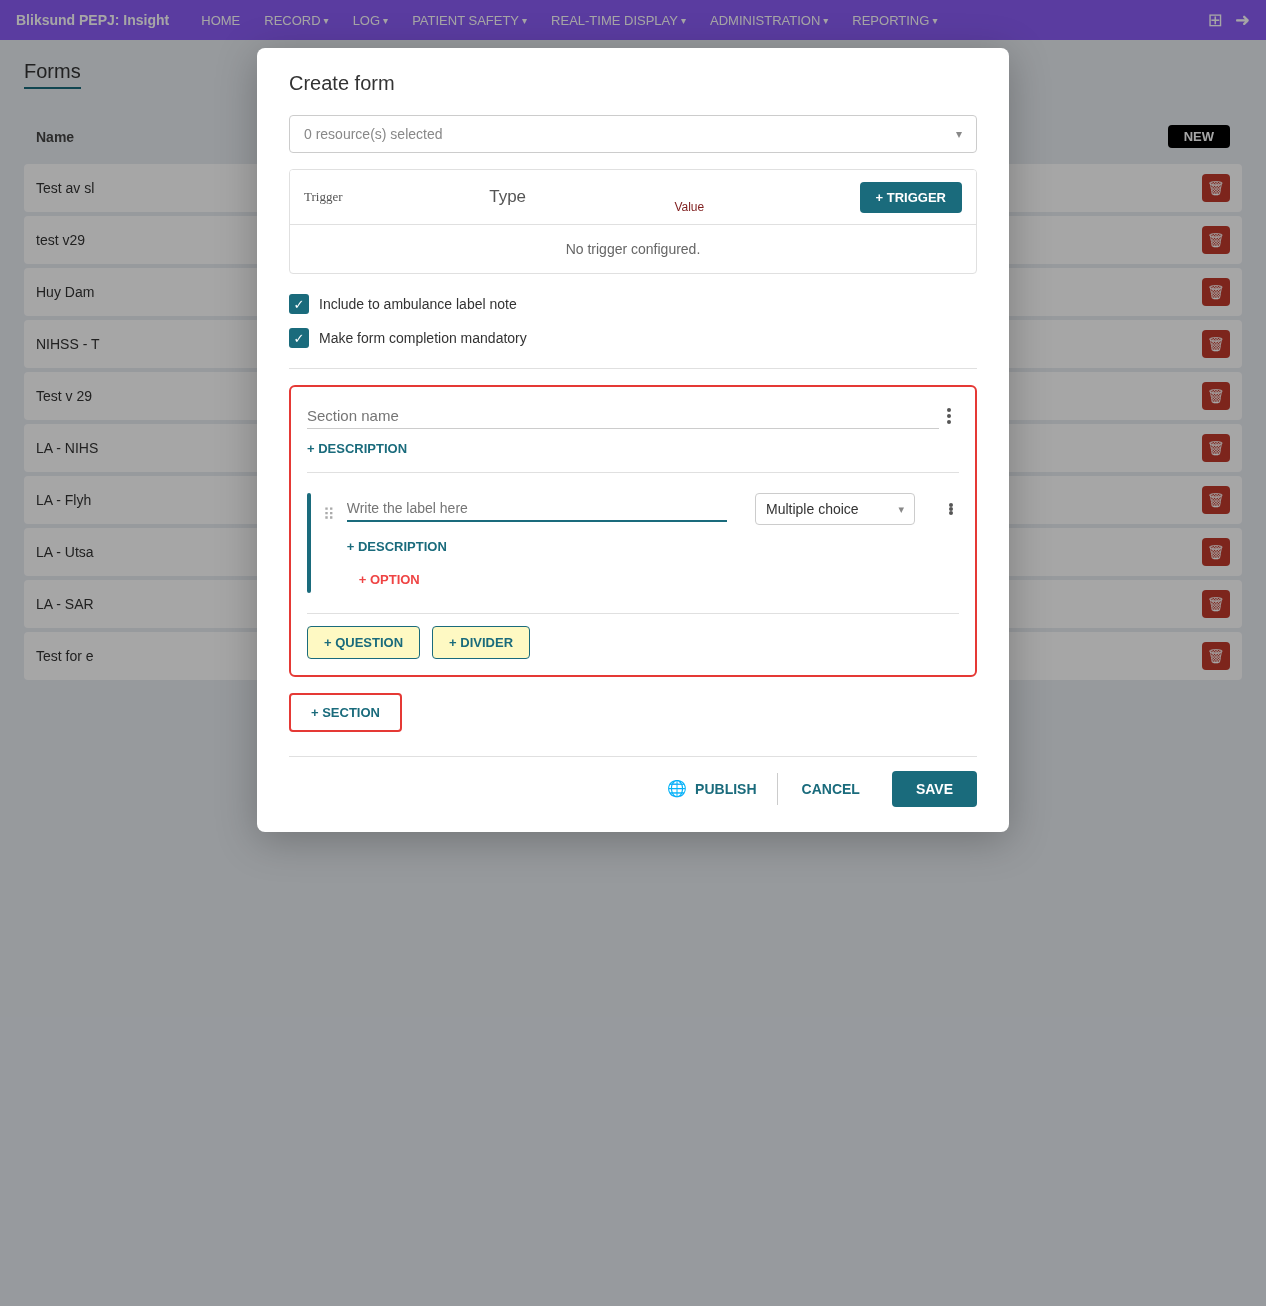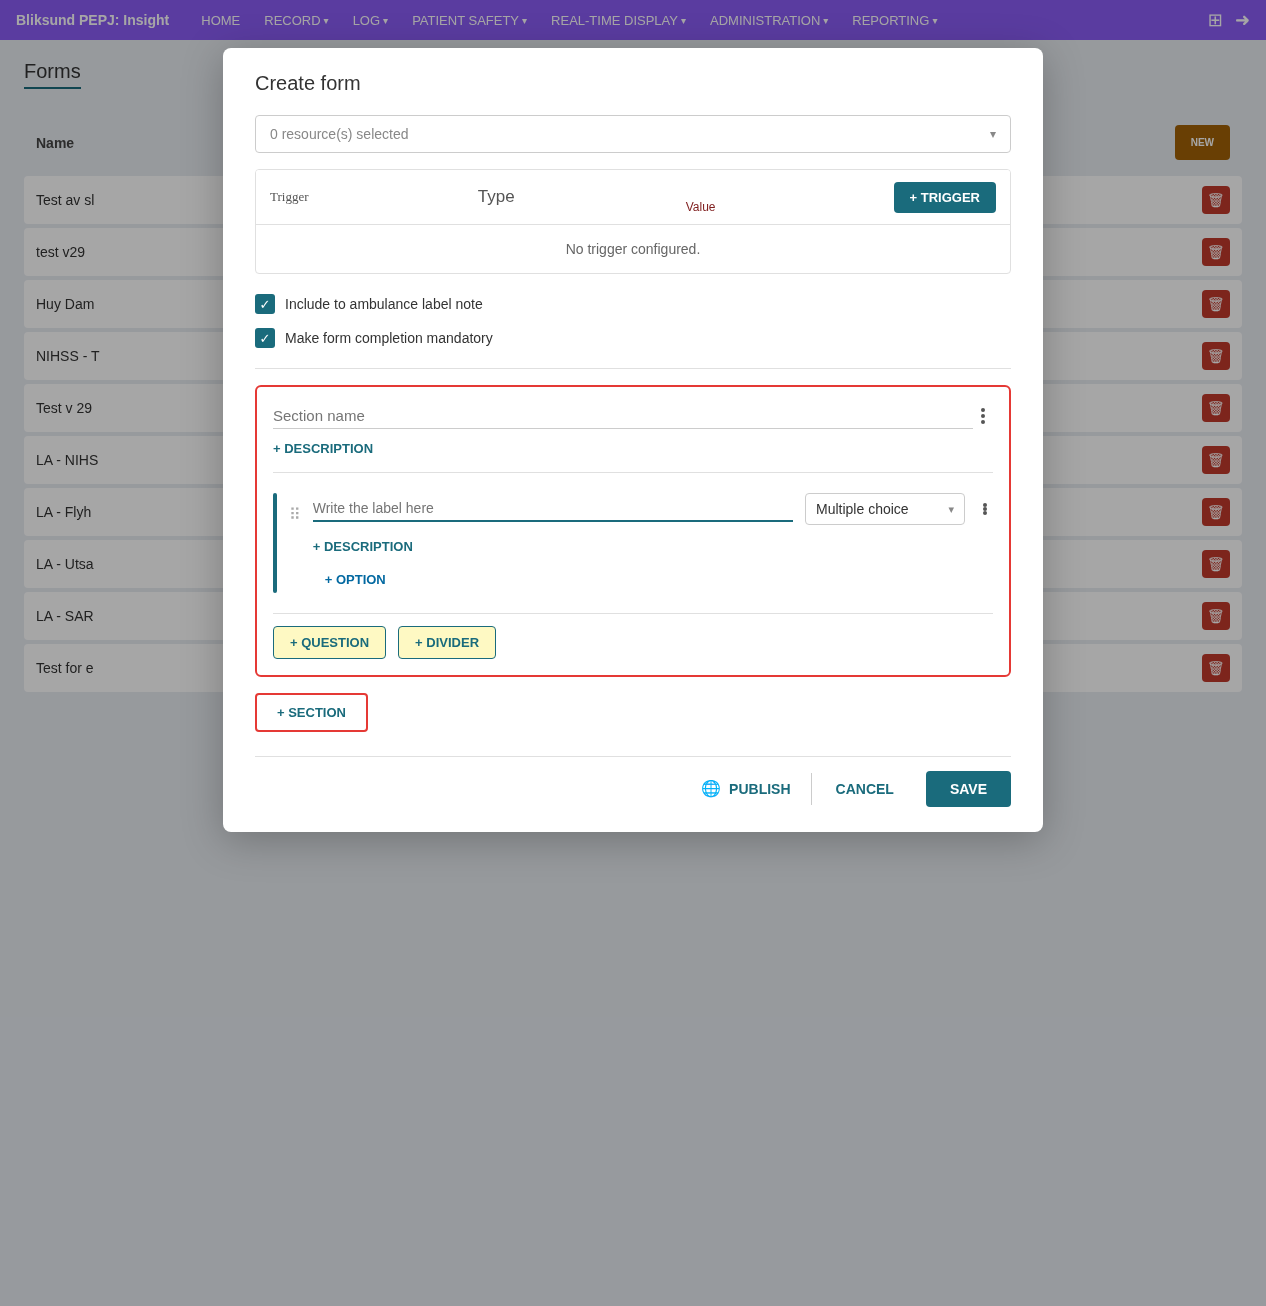--- a/index.html
+++ b/index.html
@@ -78,48 +78,48 @@
       background: #c0392b;
       border-radius: 4px;
       display: flex;
       align-items: center;
       justify-content: center;
       color: white;
       cursor: pointer;
       font-size: 14px;
     }
     .new-btn {
-      background: #a16207;
-      color: white;
-      border: none;
-      padding: 12px 16px;
-      border-radius: 4px;
-      cursor: pointer;
-      font-size: 10px;
+      background: #000000;
+      color: white;
+      border: none;
+      padding: 4px 16px;
+      border-radius: 4px;
+      cursor: pointer;
+      font-size: 13px;
       font-weight: bold;
       margin-left: auto;
     }
 
     
     .modal-overlay {
       position: absolute;
       top: 0; left: 0; right: 0; bottom: 0;
       background: rgba(0,0,0,0.35);
       display: flex;
       align-items: flex-start;
       justify-content: center;
       padding-top: 48px;
       z-index: 100;
     }
 
     
     .modal {
       background: white;
       border-radius: 8px;
-      width: 820px;
+      width: 752px;
       max-height: 1050px;
       padding: 24px 32px 24px 32px;
       box-shadow: 0 8px 40px rgba(0,0,0,0.25);
       display: flex;
       flex-direction: column;
       gap: 16px;
       overflow-y: auto;
     }
     .modal-title {
       font-size: 20px;
@@ -285,21 +285,21 @@
     }
     .question-content {
       flex: 1;
       display: flex;
       flex-direction: column;
       gap: 10px;
     }
     .question-top-row {
       display: flex;
       align-items: center;
-      gap: 12px;
+      gap: 28px;
     }
     .question-label-input {
       flex: 1;
       border: none;
       border-bottom: 2px solid #1a6b7c;
       font-size: 14px;
       color: #999;
       padding: 4px 0;
       outline: none;
       background: transparent;
@@ -323,21 +323,21 @@
       cursor: pointer;
       font-size: 18px;
       color: #555;
       padding: 4px 6px;
       margin-top: 0;
     }
 
     .add-option-btn {
       background: none;
       border: none;
-      color: #0369a1;
+      color: #ef4444;
       font-size: 13px;
       font-weight: bold;
       cursor: pointer;
       display: flex;
       align-items: center;
       gap: 4px;
       padding: 4px 0;
       margin-left: 12px;
     }
 

